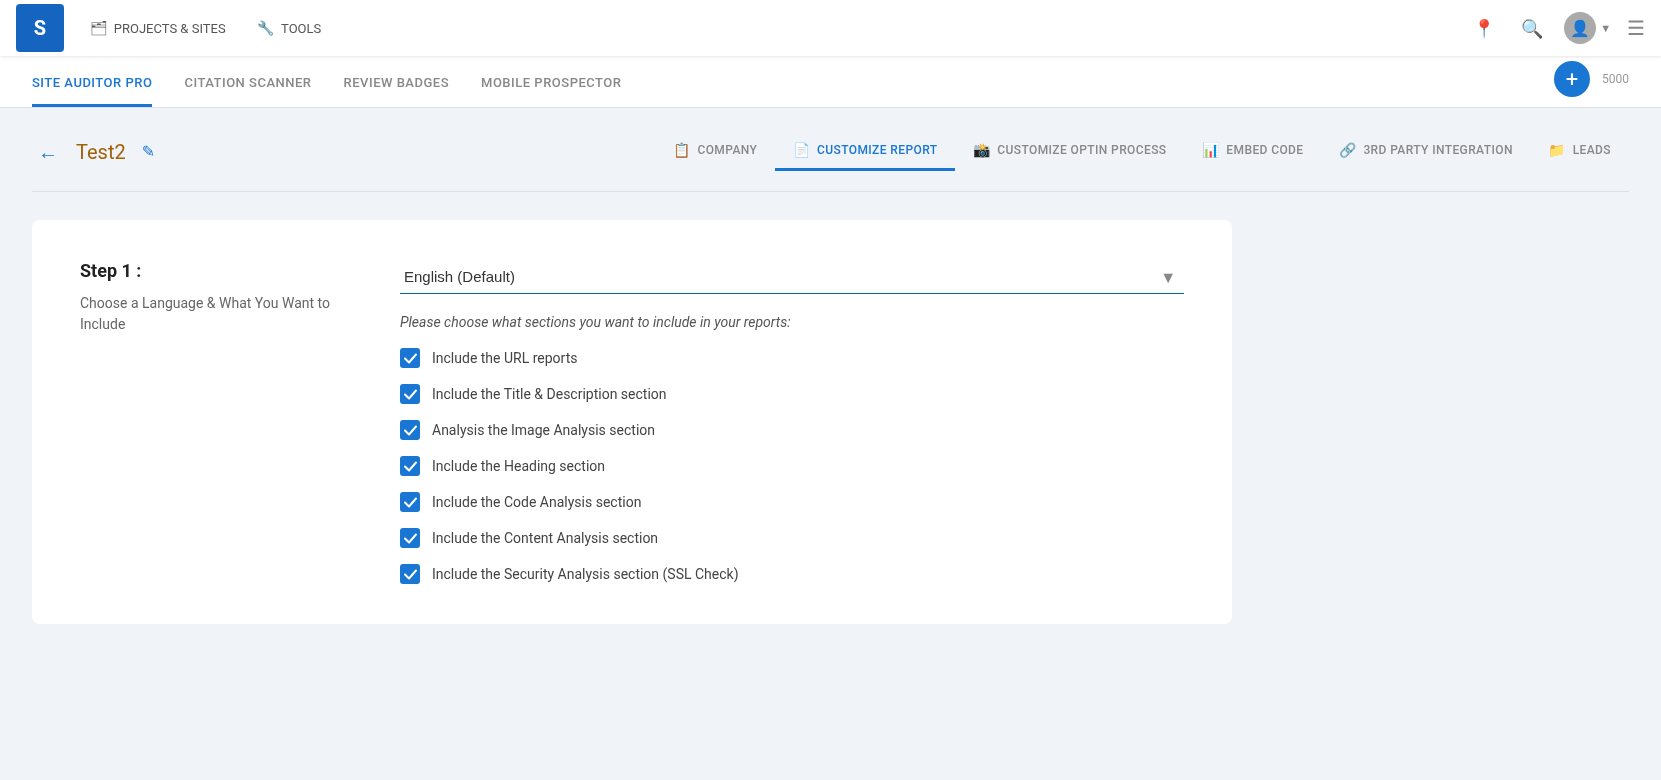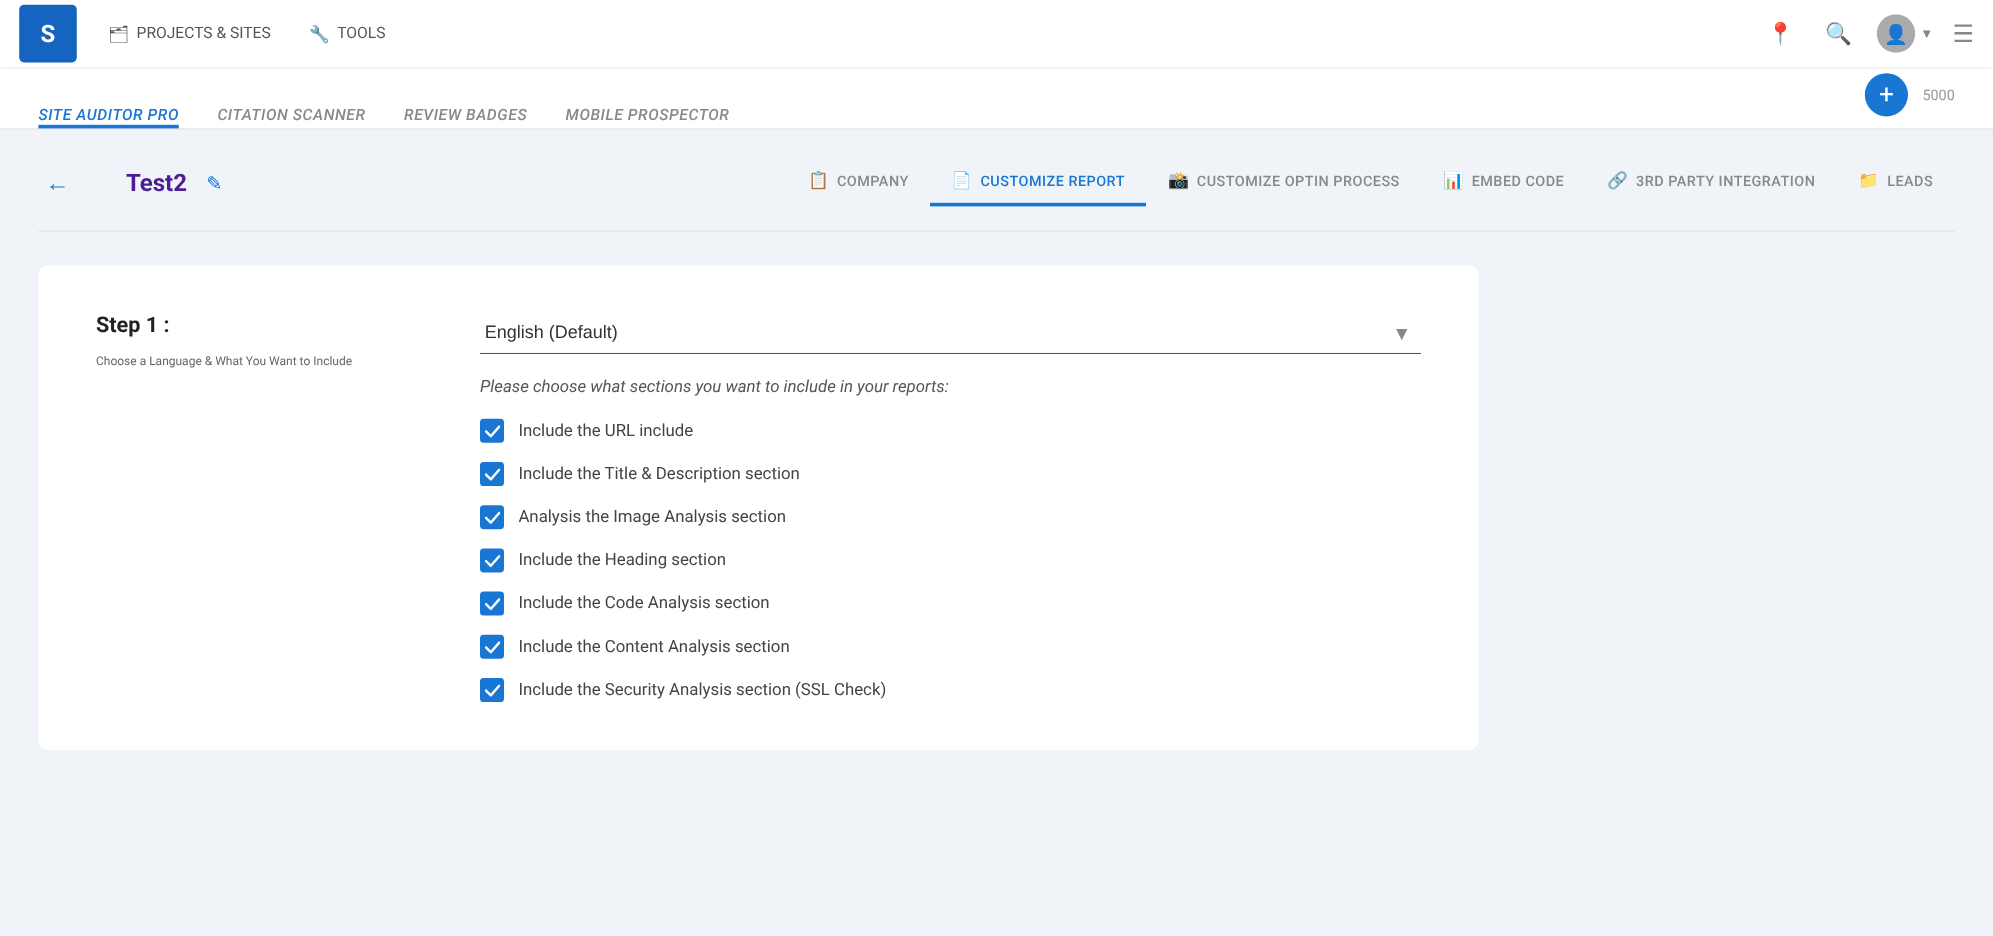--- a/index.html
+++ b/index.html
@@ -76,26 +76,26 @@
       display: flex;
       align-items: flex-end;
       padding: 0 32px;
       height: 52px;
       gap: 32px;
     }
     .sub-nav-item {
       font-size: 13px;
       font-weight: 500;
       color: #888;
+      padding-bottom: 14px;
       cursor: pointer;
       border-bottom: 3px solid transparent;
       white-space: nowrap;
       letter-spacing: 0.5px;
       text-transform: uppercase;
-      font-style: italic;
     }
     .sub-nav-item.active {
       color: #1976d2;
       border-bottom-color: #1976d2;
     }
     .sub-nav-right {
       margin-left: auto;
       display: flex;
       align-items: center;
       gap: 12px;
@@ -123,21 +123,21 @@
       align-items: center;
       margin-bottom: 20px;
       gap: 12px;
     }
     .back-btn {
       width: 32px; height: 32px;
       display: flex; align-items: center; justify-content: center;
       cursor: pointer; color: #1976d2; font-size: 20px;
     }
     .page-title {
-      font-size: 20px; font-weight: 700; color: #4c1d95; margin-left: 29px;
+      font-size: 20px; font-weight: 400; color: #a16207;
     }
     .edit-icon {
       color: #1976d2; cursor: pointer; font-size: 16px; margin-left: 4px;
     }
 
     
     .tab-bar {
       display: flex;
       align-items: center;
       gap: 0;
@@ -187,21 +187,21 @@
       width: 260px;
       flex-shrink: 0;
     }
     .step-label {
       font-size: 18px;
       font-weight: 700;
       color: #222;
       margin-bottom: 12px;
     }
     .step-desc {
-      font-size: 10px;
+      font-size: 14px;
       color: #666;
       line-height: 1.5;
     }
     .step-right {
       flex: 1;
     }
     .select-wrapper {
       position: relative;
       width: 100%;
       margin-bottom: 20px;
@@ -351,21 +351,21 @@
 
         <div class="sections-label">Please choose what sections you want to include in your reports:</div>
 
         <div class="checkbox-list" id="checkbox-list">
         <div class="checkbox-item">
               <div class="checkbox-box">
                 <svg viewBox="0 0 13 10" fill="none">
                   <polyline points="1,5 5,9 12,1" stroke="white" stroke-width="2" stroke-linecap="round" stroke-linejoin="round"></polyline>
                 </svg>
               </div>
-              <span>Include the URL include</span>
+              <span>Include the URL reports</span>
             </div>
             <div class="checkbox-item">
               <div class="checkbox-box">
                 <svg viewBox="0 0 13 10" fill="none">
                   <polyline points="1,5 5,9 12,1" stroke="white" stroke-width="2" stroke-linecap="round" stroke-linejoin="round"></polyline>
                 </svg>
               </div>
               <span>Include the Title &amp; Description section</span>
             </div>
             <div class="checkbox-item">

